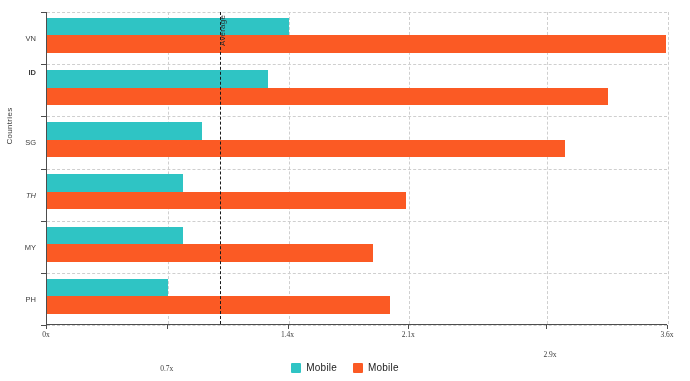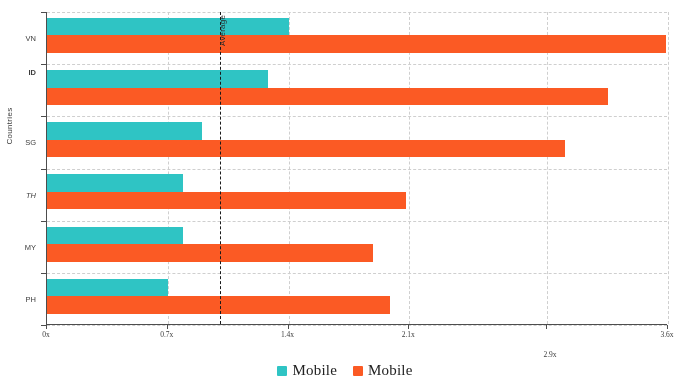--- a/index.html
+++ b/index.html
@@ -152,24 +152,23 @@
     display: flex;
     align-items: center;
     gap: 5px;
   }
   .legend-swatch {
     width: 10px; height: 10px;
     border-radius: 1px;
     display: block;
   }
   .legend-label {
-    font-size: 15px;
+    font-size: 10px;
     color: #222;
     letter-spacing: .2px;
-    font-family: Liberation Serif, serif;
   }
 </style>
 </head>
 <body>
 
 <div id="chart-root">
 
   <div id="y-axis-title">Countries</div>
 
   <div id="plot-area">
@@ -200,21 +199,21 @@
         <div class="bar desktop" title="PH Desktop: 1.99x" style="width: 343.275px; height: 17.4758px; top: 284.308px; background: rgb(251, 90, 36);"></div>
         <div id="average-line" style="left: 172.5px; border-left-color: rgb(26, 26, 26);"></div>
         <div id="average-label" style="left: 170.5px; top: 34px;">Average</div>
       </div>
   </div>
 
   <div id="ticks-layer">
       <div class="xtick" style="left: 46px;"></div>
       <div class="xtick-label" style="left: 46px;">0x</div>
       <div class="xtick" style="left: 166.75px;"></div>
-      <div class="xtick-label" style="left: 166.75px;">0.7x</div>
+      <div class="xtick-label" style="left: 166.75px; margin-top: 34px;">0.7x</div>
       <div class="xtick" style="left: 287.5px;"></div>
       <div class="xtick-label" style="left: 287.5px;">1.4x</div>
       <div class="xtick" style="left: 408.25px;"></div>
       <div class="xtick-label" style="left: 408.25px; text-align: right;">2.1x</div>
       <div class="xtick" style="left: 546.25px;"></div>
       <div class="xtick-label" style="left: 550px; margin-top: 20px;">2.9x</div>
       <div class="xtick" style="left: 667px;"></div>
       <div class="xtick-label" style="left: 667px;">3.6x</div>
       <div class="ytick" style="top: 12px;"></div>
       <div class="ytick" style="top: 64.1667px;"></div>

